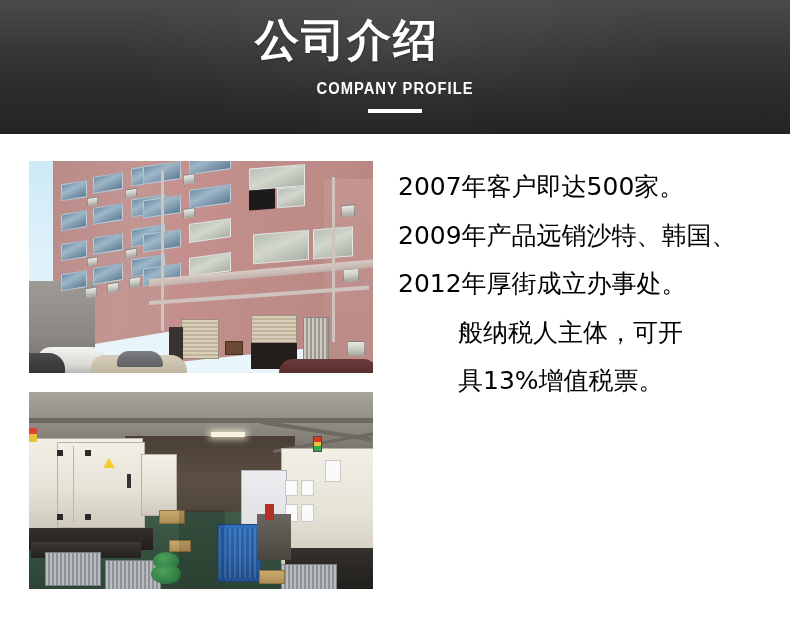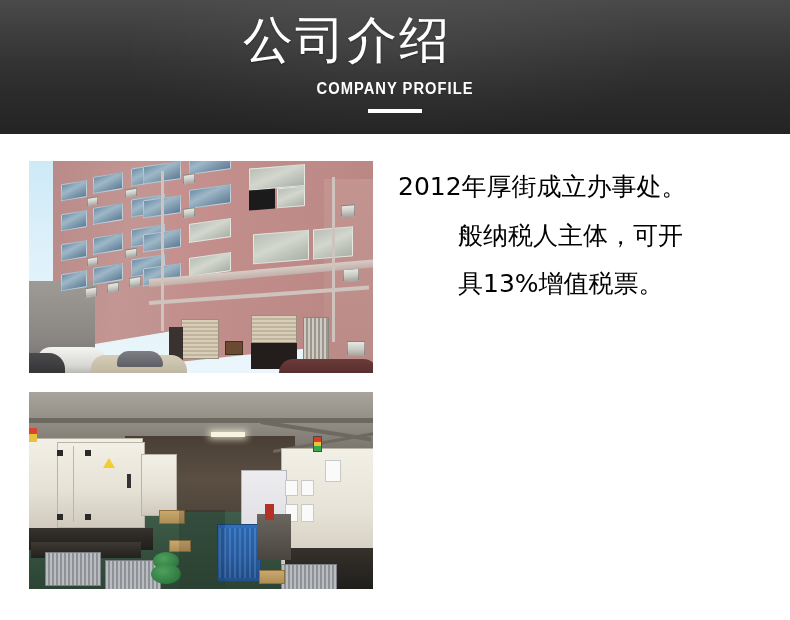--- a/index.html
+++ b/index.html
@@ -36,23 +36,23 @@
     background: radial-gradient(ellipse at center, rgba(255,255,255,0.055) 0%, rgba(255,255,255,0.0) 70%);
     pointer-events: none;
   }
   .banner-title {
     position: absolute;
     left: 0;
     top: 9px;
     width: 694px;
     text-align: center;
     color: #ffffff;
-    font-size: 50px;
+    font-size: 44px;
     line-height: 62px;
-    font-weight: normal;
+    font-weight: bold;
     letter-spacing: 2px;
     font-family: "DejaVu Sans", "Liberation Sans", sans-serif;
     text-shadow: 0 1px 2px rgba(0,0,0,0.35);
     white-space: nowrap;
   }
   .banner-subtitle {
     position: absolute;
     left: 0;
     top: 79px;
     width: 790px;
@@ -358,18 +358,20 @@
     <div class="ph-layer ws-green-tub" style="left:122px; top:172px; width:30px; height:20px;"></div>
     <div class="ph-layer ws-box" style="left:130px; top:118px; width:26px; height:14px;"></div>
     <div class="ph-layer ws-box" style="left:140px; top:148px; width:22px; height:12px;"></div>
     <div class="ph-layer ws-box" style="left:230px; top:178px; width:26px; height:14px;"></div>
     <div class="ph-layer" style="left:228px; top:122px; width:34px; height:46px; background:linear-gradient(to bottom,#6b6660 0%,#4a453f 100%);"></div>
     <div class="ph-layer" style="left:236px; top:112px; width:9px; height:16px; background:#b53027;"></div>
     <div class="ph-layer" style="left:150px; top:118px; width:46px; height:80px; background:linear-gradient(to bottom, rgba(0,0,0,0.18) 0%, rgba(0,0,0,0.05) 100%);"></div>
   </div>
 
   <div class="text-col">
+    <div class="t-line">2007年客户即达500家。</div>
+    <div class="t-line">2009年产品远销沙特、韩国、</div>
     <div class="t-line">2012年厚街成立办事处。</div>
     <div class="t-line indent">般纳税人主体，可开</div>
     <div class="t-line indent">具13%增值税票。</div>
   </div>
 
 </div>
 
 </body></html>

